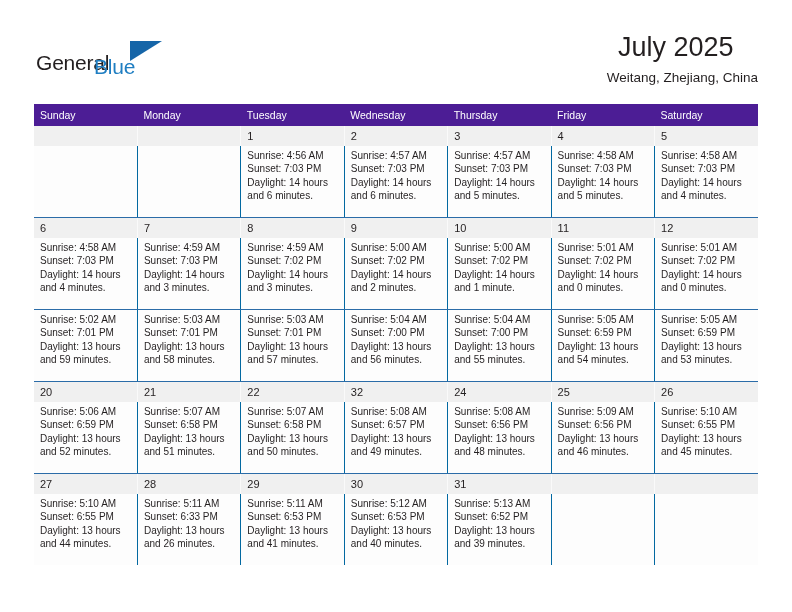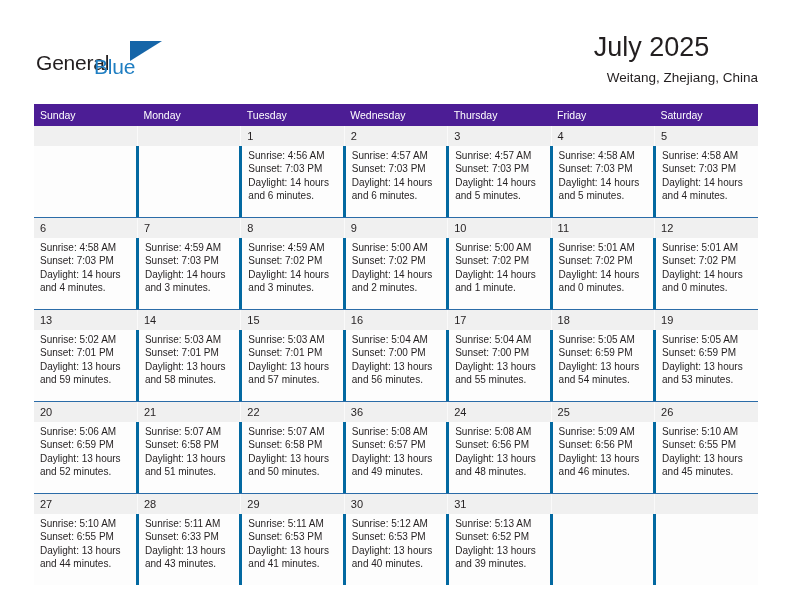--- a/index.html
+++ b/index.html
@@ -62,21 +62,21 @@
     width: 0;
     height: 0;
     border-left: 32px solid #1565a8;
     border-bottom: 20px solid transparent;
   }
 
   .title-block {
     position: absolute;
     right: 0;
     top: 0;
-    text-align: left;
+    text-align: center;
   }
   .cal-title {
     font-size: 27px;
     color: #231f20;
     line-height: 34px;
     white-space: nowrap;
   }
   .cal-subtitle {
     font-size: 13.5px;
     color: #231f20;
@@ -127,21 +127,21 @@
   .daynum-row td:first-child { border-left: none; }
   .daynum-row td.empty-cell { color: transparent; }
 
   .detail-row td {
     background: #fdfdfd;
     font-size: 10px;
     color: #231f20;
     padding: 3px 8px 10px 6px;
     vertical-align: top;
     line-height: 13.4px;
-    border-left: 3px solid #0369a1;
+    border-left: 1px solid #0369a1;
     height: 58px;
   }
   .detail-row td:first-child { border-left: none; }
 
   .detail-line { display: block; white-space: nowrap; }
   .detail-wrap { display: block; }
 </style>
 </head>
 <body>
 
@@ -282,29 +282,20 @@
           <span class="detail-line">Sunrise: 5:01 AM</span>
           <span class="detail-line">Sunset: 7:02 PM</span>
           <span class="detail-wrap">Daylight: 14 hours</span>
           <span class="detail-wrap">and 0 minutes.</span>
         </td>
       </tr>
       <tr class="week-sep">
           <td colspan="7"></td>
         </tr>
 
-      <tr class="daynum-row">
-        <td>13</td>
-        <td>14</td>
-        <td>15</td>
-        <td>16</td>
-        <td>17</td>
-        <td>18</td>
-        <td>19</td>
-      </tr>
       <tr class="detail-row">
         <td>
           <span class="detail-line">Sunrise: 5:02 AM</span>
           <span class="detail-line">Sunset: 7:01 PM</span>
           <span class="detail-wrap">Daylight: 13 hours</span>
           <span class="detail-wrap">and 59 minutes.</span>
         </td>
         <td>
           <span class="detail-line">Sunrise: 5:03 AM</span>
           <span class="detail-line">Sunset: 7:01 PM</span>
@@ -343,21 +334,21 @@
         </td>
       </tr>
       <tr class="week-sep">
           <td colspan="7"></td>
         </tr>
 
       <tr class="daynum-row">
         <td>20</td>
         <td>21</td>
         <td>22</td>
-        <td>36</td>
+        <td>32</td>
         <td>24</td>
         <td>25</td>
         <td>26</td>
       </tr>
       <tr class="detail-row">
         <td>
           <span class="detail-line">Sunrise: 5:06 AM</span>
           <span class="detail-line">Sunset: 6:59 PM</span>
           <span class="detail-wrap">Daylight: 13 hours</span>
           <span class="detail-wrap">and 52 minutes.</span>
@@ -416,21 +407,21 @@
         <td>
           <span class="detail-line">Sunrise: 5:10 AM</span>
           <span class="detail-line">Sunset: 6:55 PM</span>
           <span class="detail-wrap">Daylight: 13 hours</span>
           <span class="detail-wrap">and 44 minutes.</span>
         </td>
         <td>
           <span class="detail-line">Sunrise: 5:11 AM</span>
           <span class="detail-line">Sunset: 6:33 PM</span>
           <span class="detail-wrap">Daylight: 13 hours</span>
-          <span class="detail-wrap">and 43 minutes.</span>
+          <span class="detail-wrap">and 26 minutes.</span>
         </td>
         <td>
           <span class="detail-line">Sunrise: 5:11 AM</span>
           <span class="detail-line">Sunset: 6:53 PM</span>
           <span class="detail-wrap">Daylight: 13 hours</span>
           <span class="detail-wrap">and 41 minutes.</span>
         </td>
         <td>
           <span class="detail-line">Sunrise: 5:12 AM</span>
           <span class="detail-line">Sunset: 6:53 PM</span>

